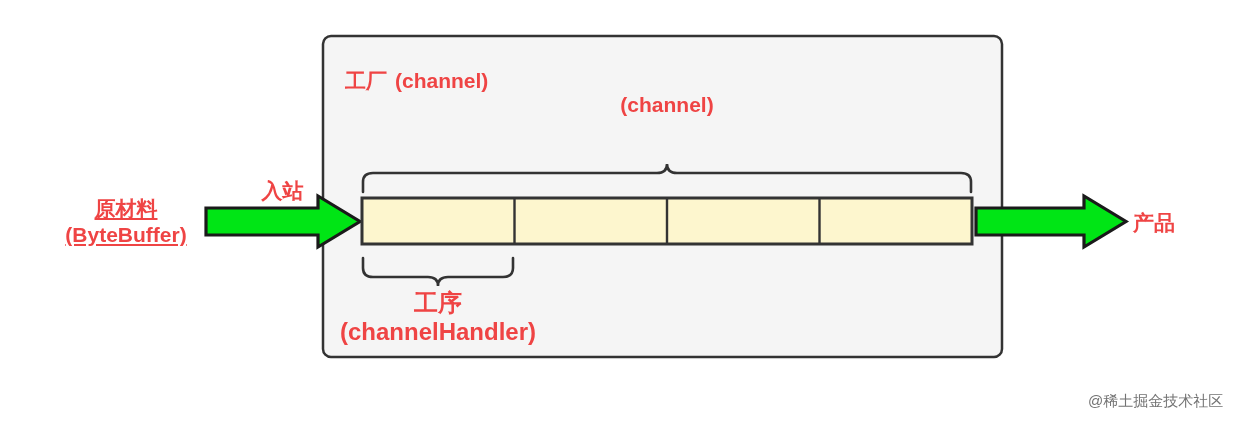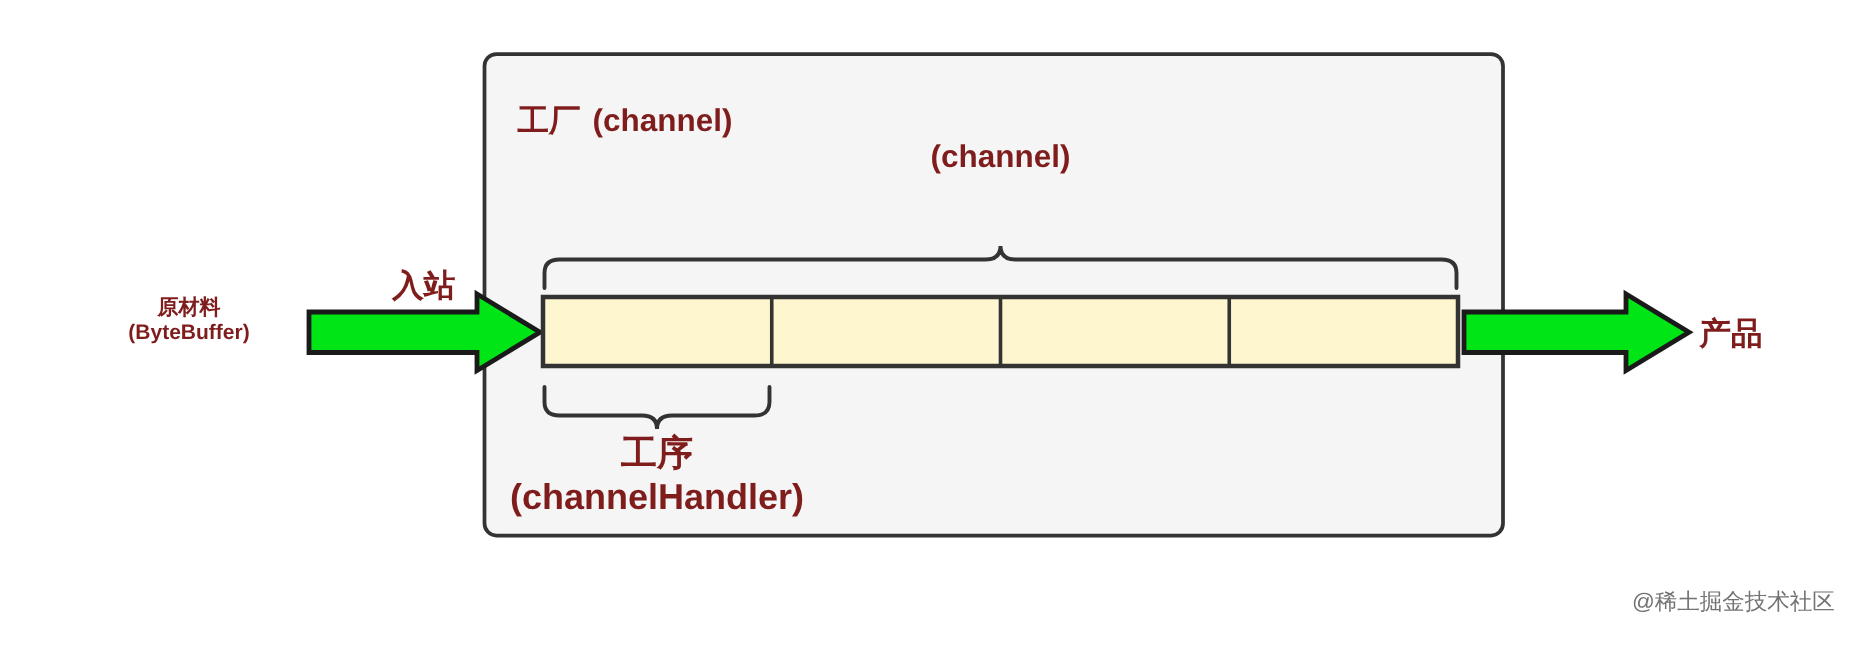--- a/index.html
+++ b/index.html
@@ -19,21 +19,21 @@
   }
   .svg-layer {
     position: absolute;
     left: 0;
     top: 0;
     width: 1240px;
     height: 433px;
   }
   .lbl {
     position: absolute;
-    color: #7f1d1d;
+    color: #ef4444;
     font-weight: bold;
     line-height: 1.22;
     white-space: nowrap;
     text-align: center;
   }
 
   
   #label-channel {
     left: 345px;
     top: 68px;
@@ -49,21 +49,22 @@
   #label-handler {
     left: 338px;
     top: 288px;
     width: 200px;
     font-size: 24px;
   }
   #label-raw {
     left: 26px;
     top: 196px;
     width: 200px;
-    font-size: 14px;
+    font-size: 21px;
+    text-decoration: underline;
   }
   #label-inbound {
     left: 205px;
     top: 178px;
     width: 155px;
     font-size: 21px;
   }
   #label-outbound {
     left: 1005px;
     top: 178px;

